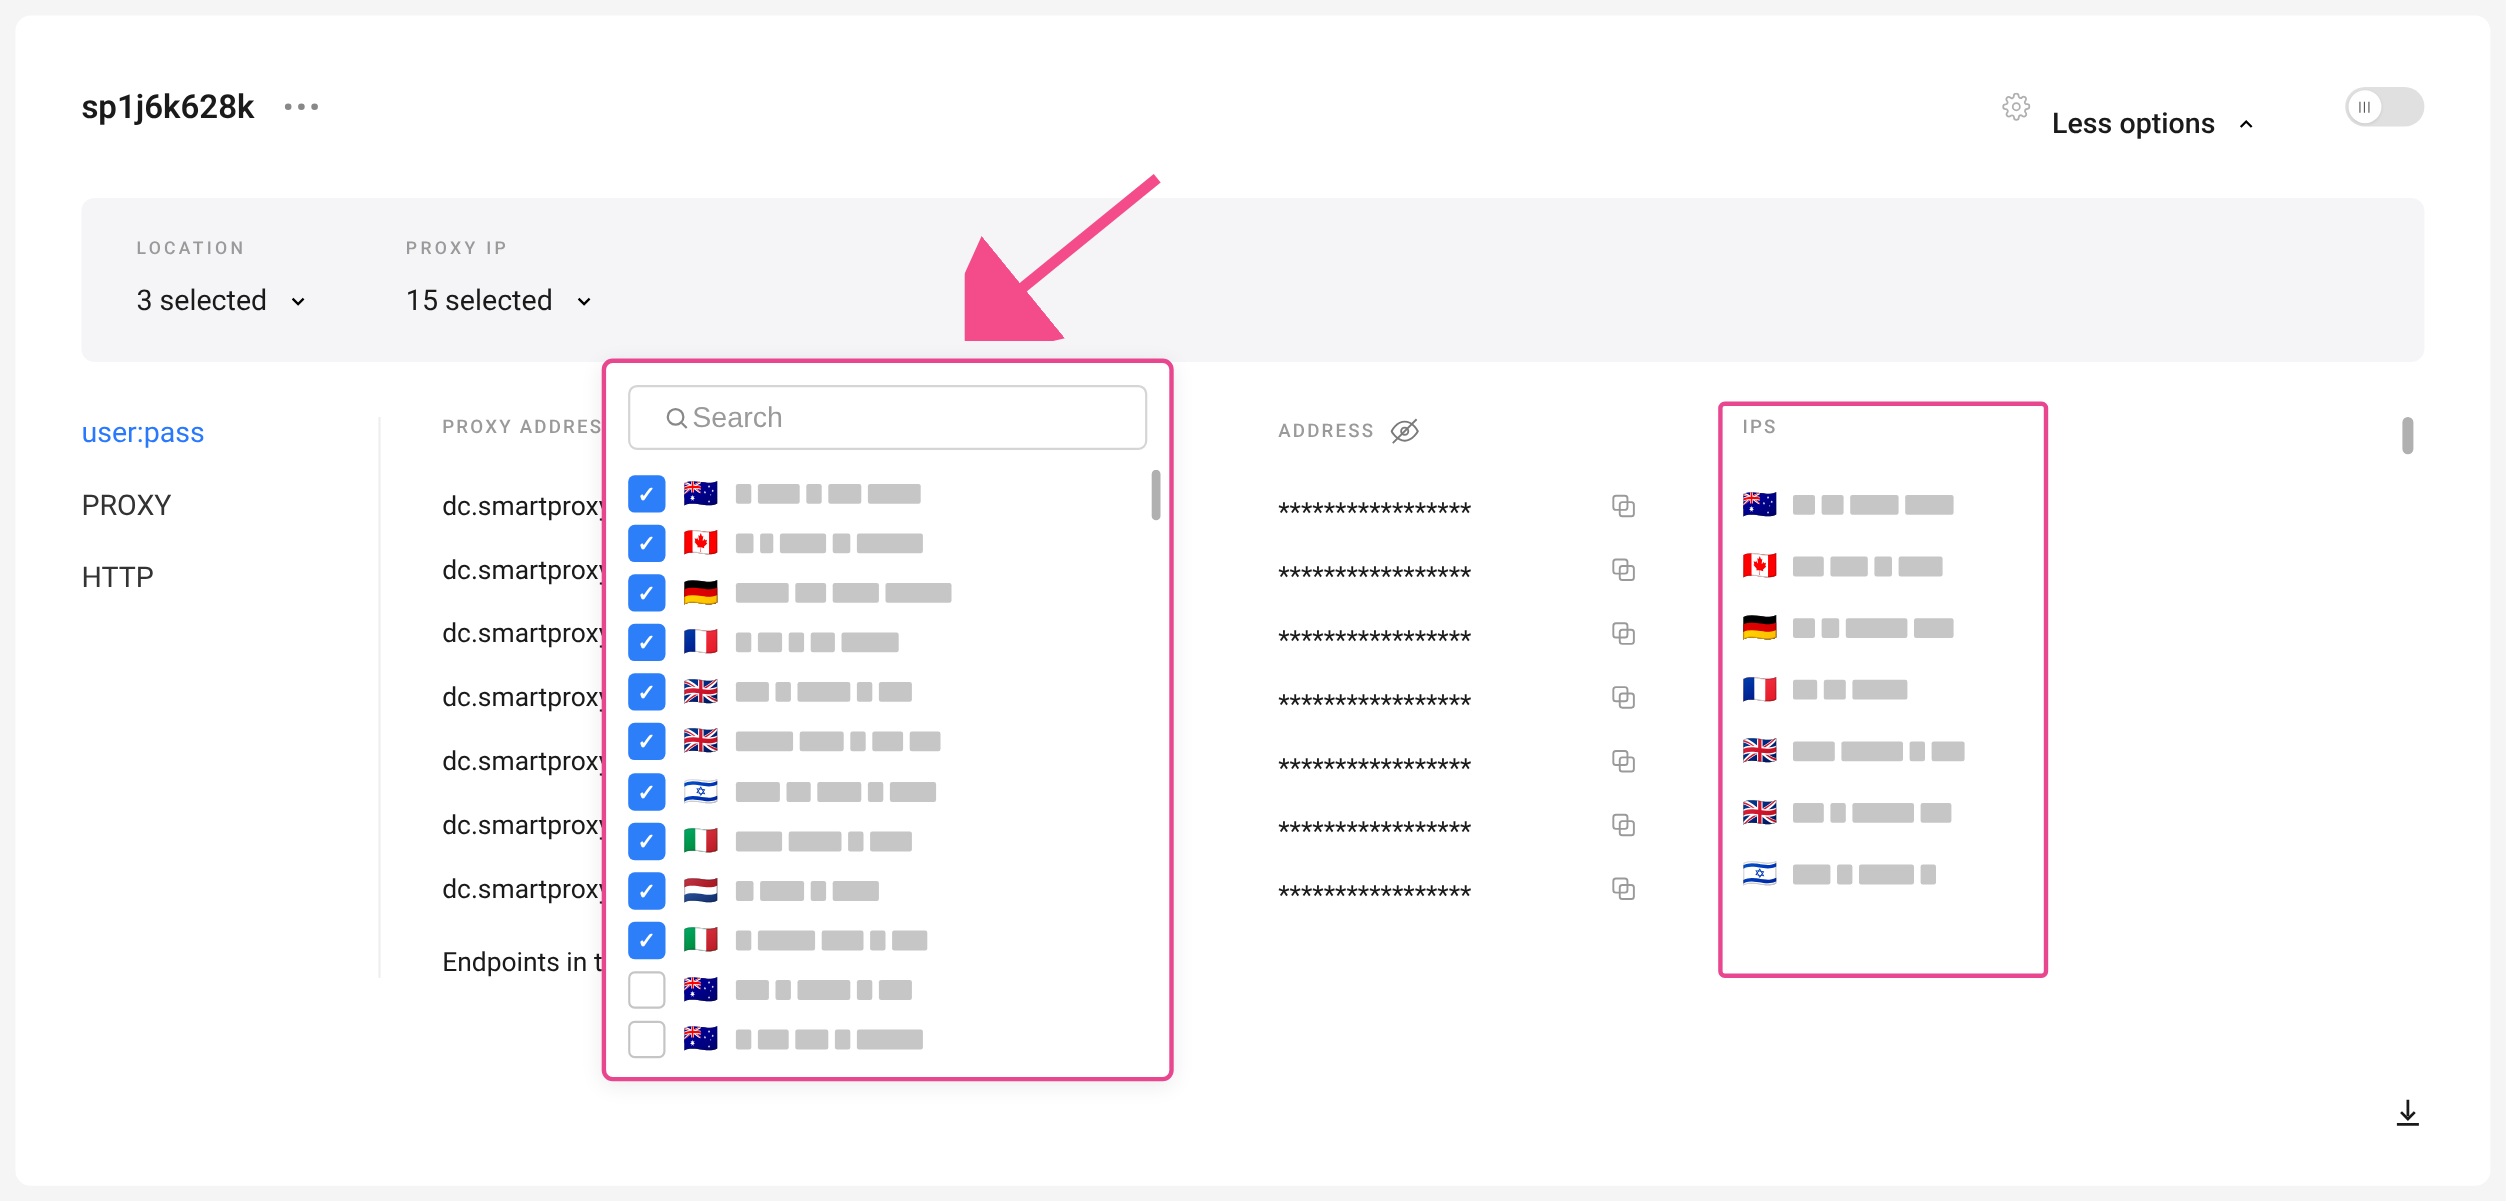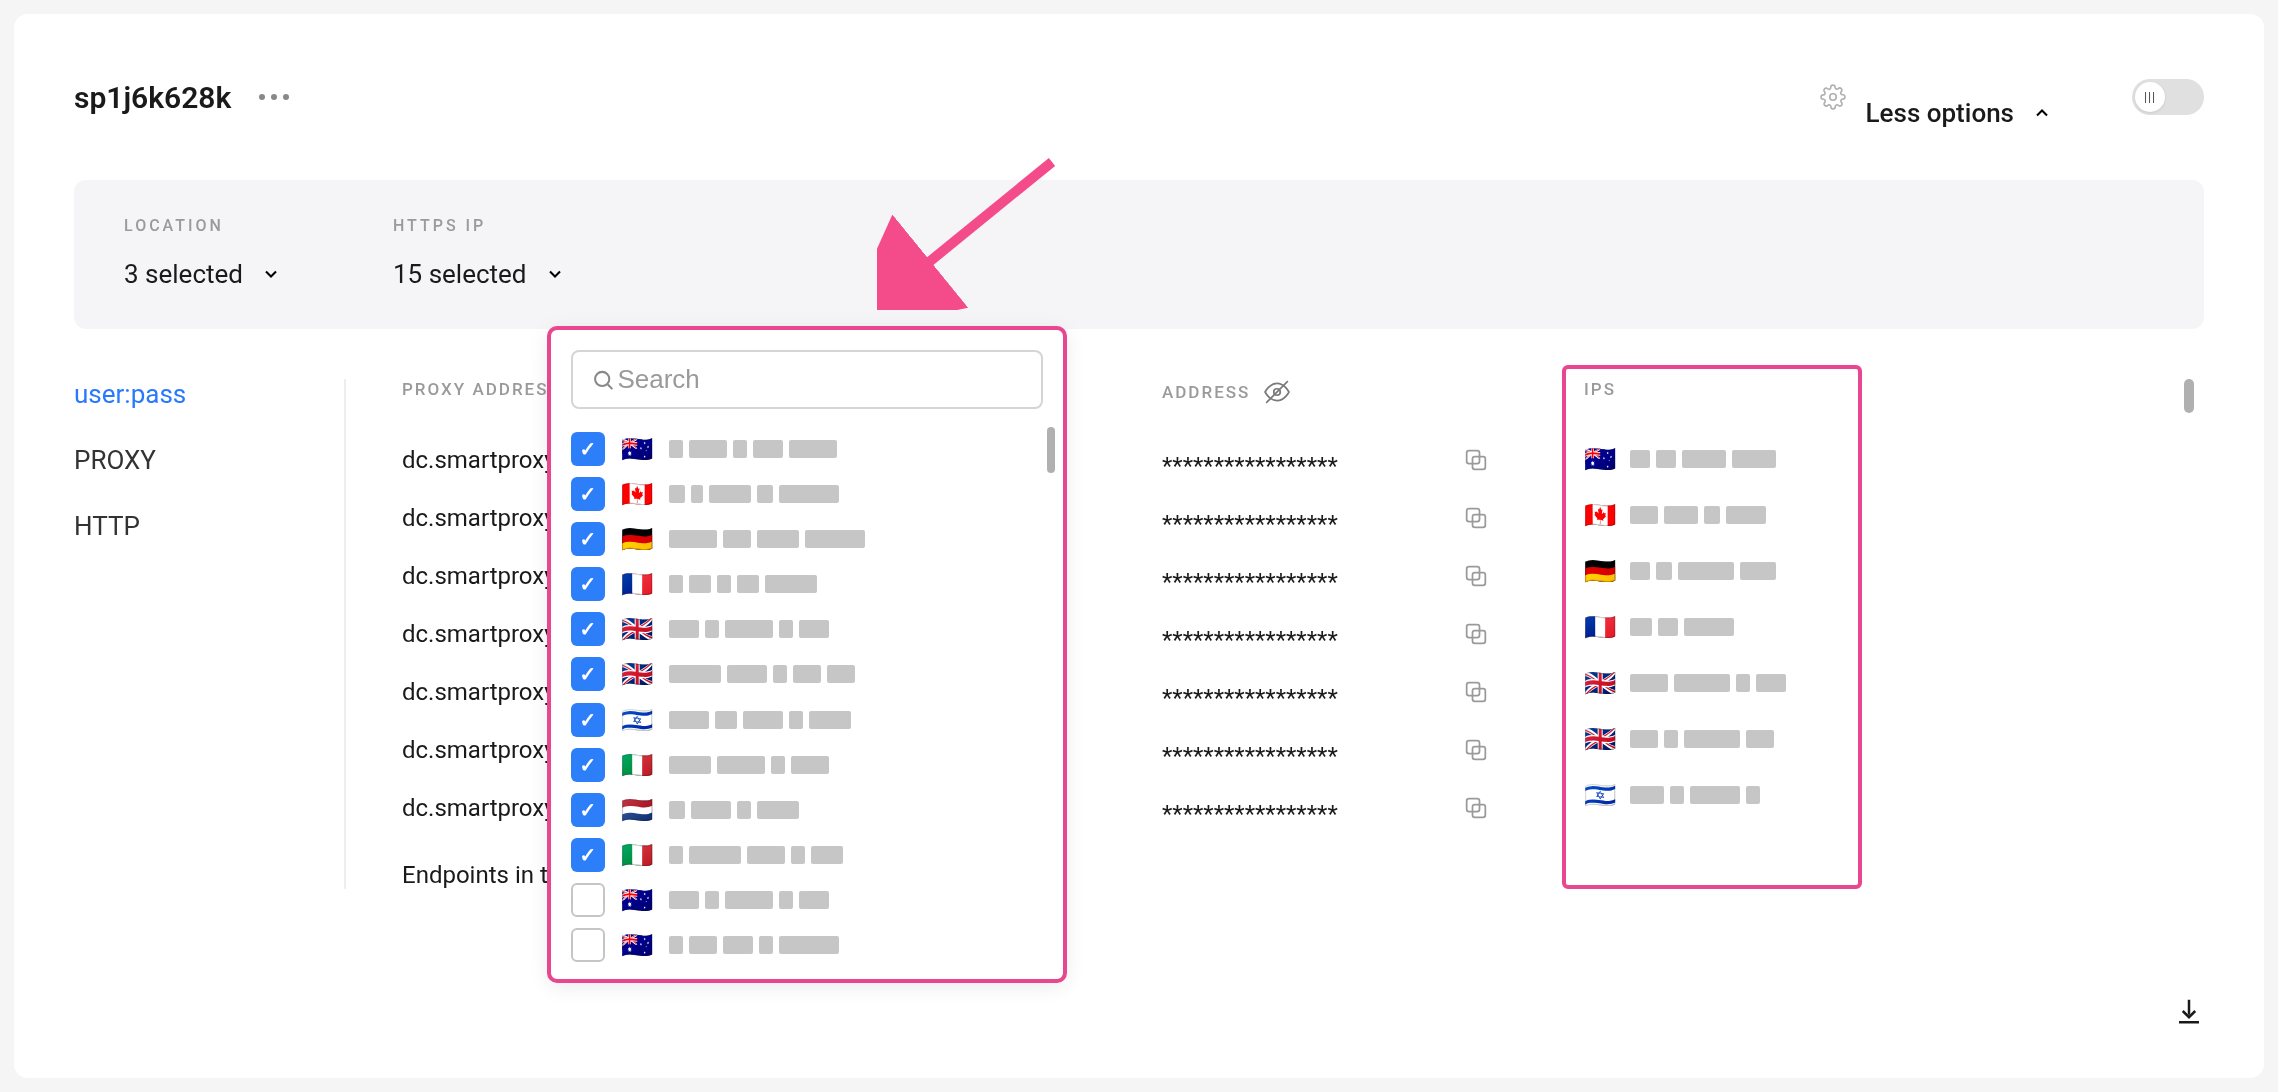--- a/index.html
+++ b/index.html
@@ -94,21 +94,21 @@
     font-size: 12px;
     letter-spacing: 1px;
     color: #555;
     font-weight: 700;
   }
   .filters {
     background: #f5f5f7;
     border-radius: 12px;
     padding: 36px 50px 40px 50px;
     display: flex;
-    gap: 112px;
+    gap: 88px;
     margin-bottom: 50px;
   }
   .filter-group {
     display: flex;
     flex-direction: column;
     gap: 24px;
   }
   .filter-label {
     font-size: 16px;
     letter-spacing: 3px;
@@ -228,21 +228,21 @@
     border-radius: 10px;
     padding: 20px 6px 12px 20px;
     z-index: 10;
     box-shadow: 0 4px 20px rgba(0,0,0,0.08);
   }
   .search-wrap {
     border: 2px solid #d5d5d5;
     border-radius: 8px;
     display: flex;
     align-items: center;
-    padding: 12px 18px;
+    padding: 12px 30px;
     gap: 2px;
     margin-bottom: 18px;
     margin-right: 14px;
   }
   .search-input {
     border: none;
     outline: none;
     font-size: 26px;
     width: 100%;
     color: #1a1a1a;
@@ -352,21 +352,21 @@
     <div class="filter-group">
       <div class="filter-label">LOCATION</div>
       <div class="filter-value">
         <span class="filter-value-text">3 selected</span>
         <svg class="chevron-down" viewBox="0 0 24 24" fill="none" stroke="#000" stroke-width="2.5">
             <polyline points="6 9 12 15 18 9"></polyline>
           </svg>
       </div>
     </div>
     <div class="filter-group">
-      <div class="filter-label">HTTPS IP</div>
+      <div class="filter-label">PROXY IP</div>
       <div class="filter-value">
         <span class="filter-value-text">15 selected</span>
         <svg class="chevron-down" viewBox="0 0 24 24" fill="none" stroke="#000" stroke-width="2.5">
             <polyline points="6 9 12 15 18 9"></polyline>
           </svg>
       </div>
     </div>
   </div>
 
   <div class="content-row">

